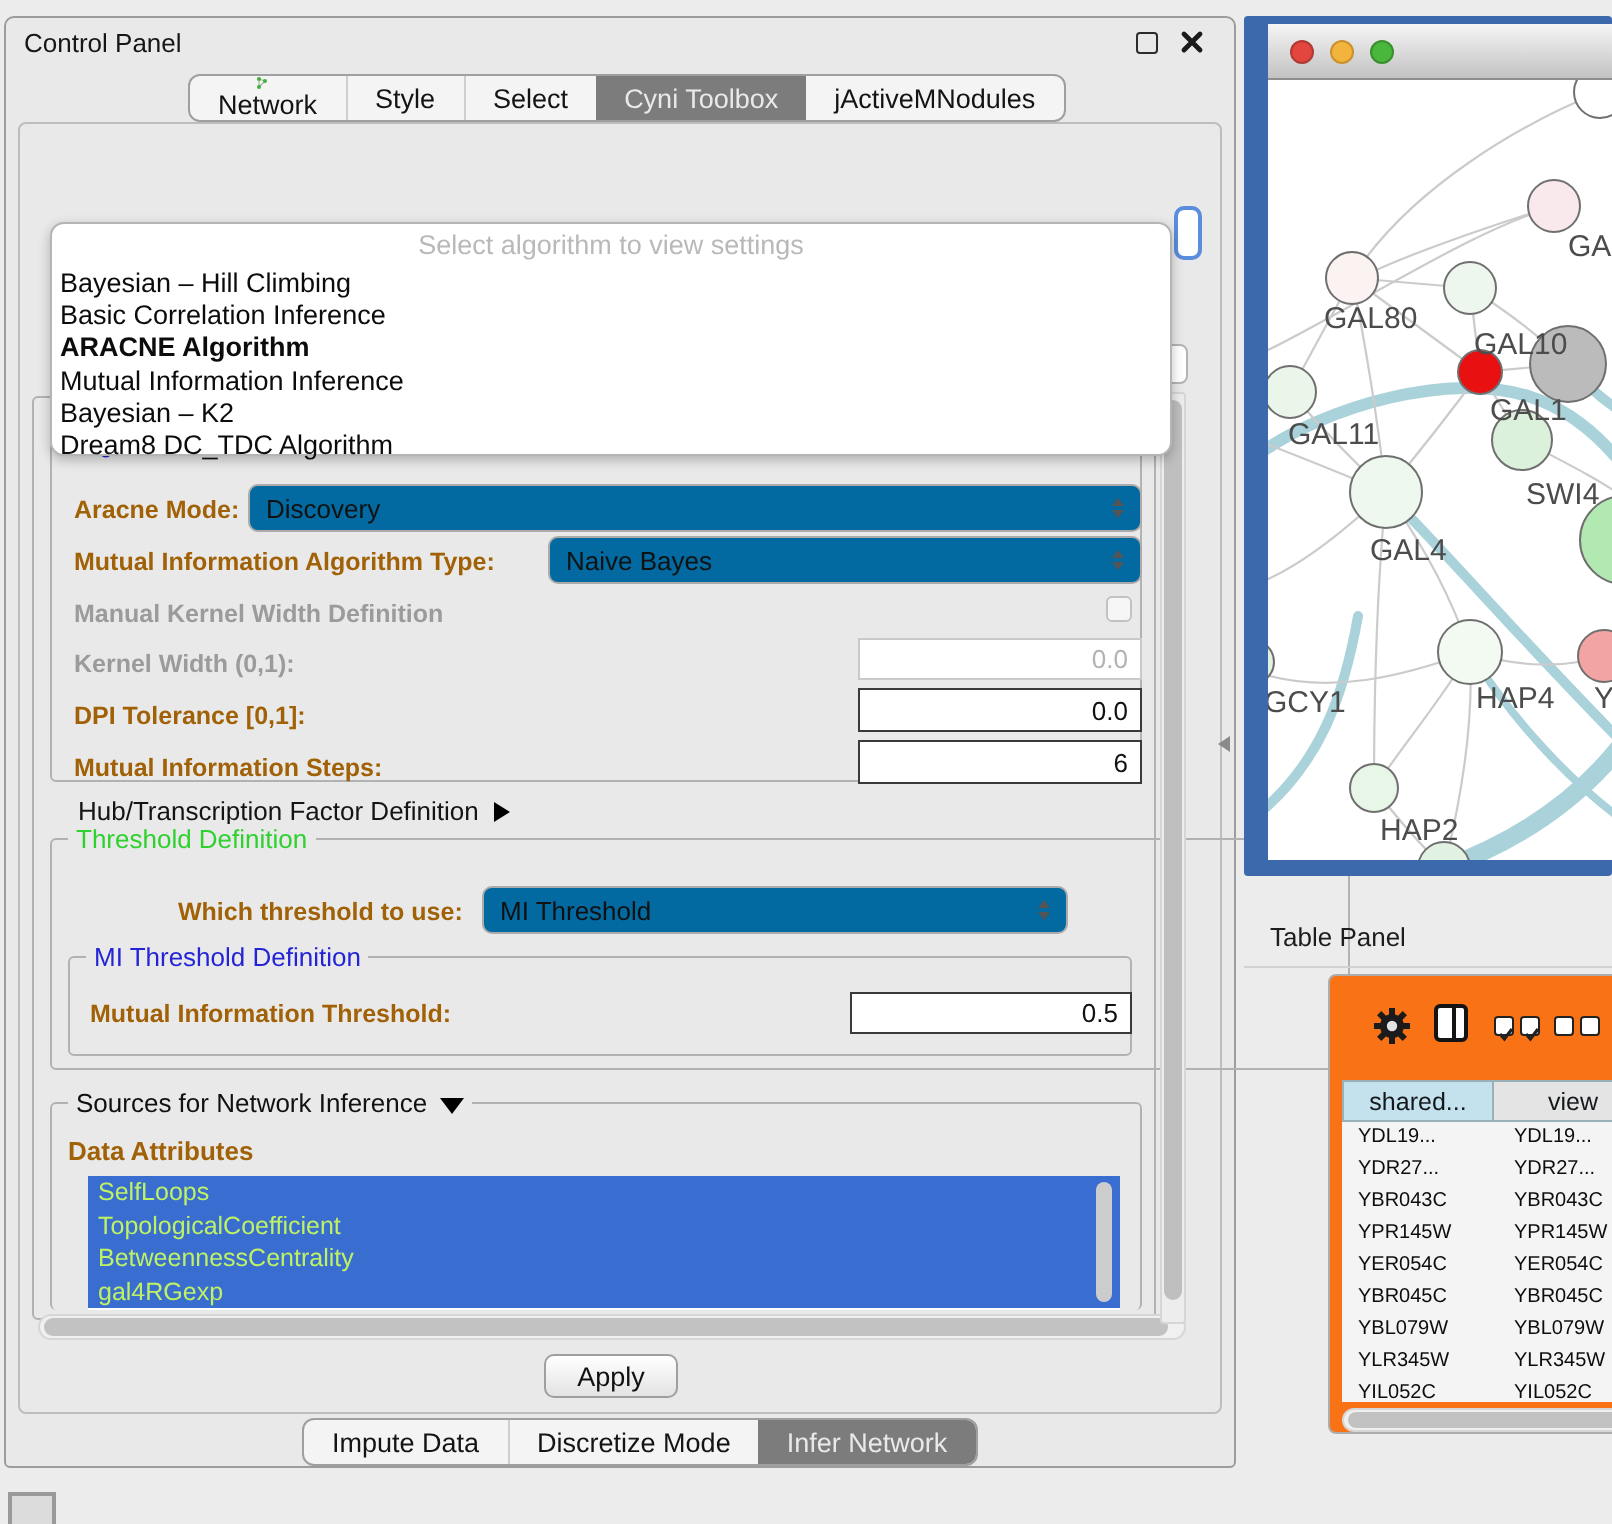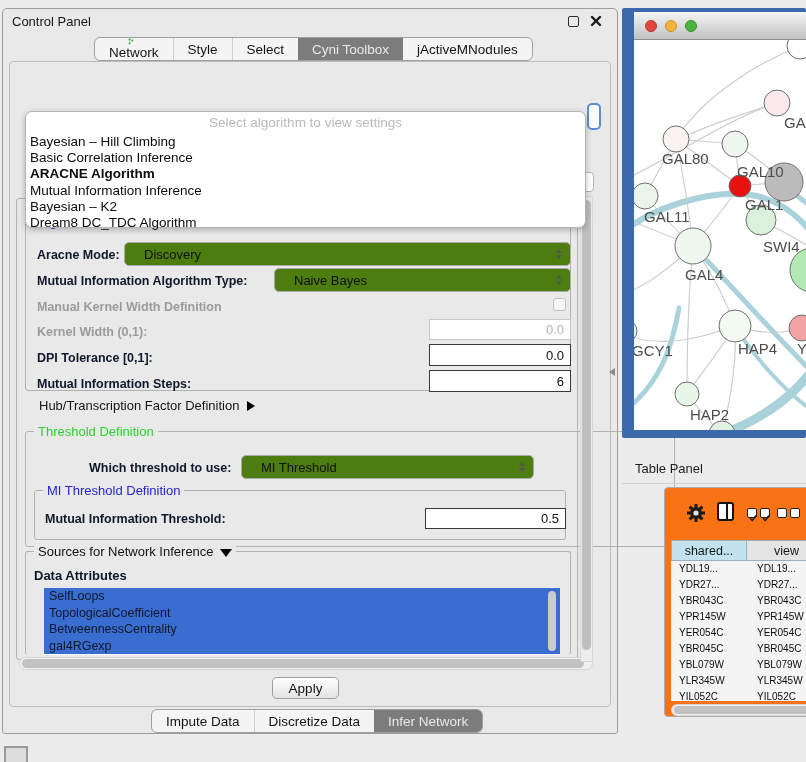--- a/index.html
+++ b/index.html
@@ -38,25 +38,25 @@
     background:#fff; border:1px solid #b4b4b4; border-radius:4px; overflow:hidden; z-index:5;
     font-size:13px; color:#bdbdbd; line-height:14px; padding-left:10px; }
   .bg-combo-focus { position:absolute; left:577px; top:41px; width:14px; height:27px;
     background:#fff; border:2px solid #5b8ddd; border-radius:5px; z-index:4; }
 
   
   .group { position:absolute; border:1px solid #b2b2b2; border-radius:3px; }
   .gtitle { position:absolute; top:-8px; left:8px; background:#e9e9e9; padding:0 4px;
     font-size:13px; line-height:15px; white-space:nowrap; }
   .t-blue { color:#2424d6; } .t-green { color:#2ed12e; }
-  .lbl { position:absolute; font-size:12.5px; font-weight:bold; color:#0f172a; white-space:nowrap; }
+  .lbl { position:absolute; font-size:12.5px; font-weight:bold; color:#a16207; white-space:nowrap; }
   .lbl.dis { color:#9b9b9b; }
 
-  .combo { position:absolute; background:#4d7c0f; border:1px solid #ababab; border-radius:5px;
-    font-size:13px; display:flex; align-items:center; padding-left:19px; color:#111; }
+  .combo { position:absolute; background:#0369a1; border:1px solid #ababab; border-radius:5px;
+    font-size:13px; display:flex; align-items:center; padding-left:8px; color:#111; }
   .spin { position:absolute; right:8px; top:50%; transform:translateY(-50%);
     display:flex; flex-direction:column; gap:2px; }
   .spin i { display:block; width:0; height:0; border-left:3.5px solid transparent;
     border-right:3.5px solid transparent; }
   .spin .up { border-bottom:4px solid #555; }
   .spin .dn { border-top:4px solid #555; }
 
   .field { position:absolute; background:#fff; border:1px solid #8f8f8f; font-size:13px;
     display:flex; align-items:center; justify-content:flex-end; padding:0 6px; }
   .field.dark { border:1.5px solid #3a3a3a; }
@@ -64,21 +64,21 @@
   .checkbox { position:absolute; width:13px; height:13px; border:1px solid #c2c2c2;
     border-radius:3px; background:#f6f6f6; }
 
   .expander { position:absolute; font-size:13px; color:#141414; display:flex; align-items:center; gap:8px; }
   .tri-right { width:0; height:0; border-top:5.5px solid transparent; border-bottom:5.5px solid transparent;
     border-left:8px solid #000; display:inline-block; }
   .tri-down { width:0; height:0; border-left:6px solid transparent; border-right:6px solid transparent;
     border-top:8px solid #000; display:inline-block; margin-left:6px; vertical-align:middle; }
 
   .attr-list { position:absolute; background:#fff; overflow:hidden; }
-  .attr-item { height:16.6px; background:#3a6dd0; color:#0f172a; font-size:12.5px;
+  .attr-item { height:16.6px; background:#3a6dd0; color:#bef264; font-size:12.5px;
     line-height:16.6px; padding-left:5px; white-space:nowrap; }
   .list-vscroll { position:absolute; right:4px; top:3px; width:8px; height:60px;
     background:#cccccc; border-radius:4px; }
 
   .vscroll-track { position:absolute; background:#ededed; border:1px solid #d6d6d6; border-radius:2px; }
   .vscroll-thumb { position:absolute; left:1px; right:1px; background:#bfbfbf; border-radius:6px; }
   .hscroll-track { position:absolute; background:#f0f0f0; border:1px solid #d6d6d6; border-radius:7px; }
   .hscroll-thumb { position:absolute; top:1px; bottom:1px; background:#c2c2c2; border-radius:6px; }
 
   .btn { position:absolute; background:linear-gradient(#ffffff,#e3e3e3);
@@ -222,21 +222,21 @@
         <div class="field dark" style="left:403px; top:148px; width:142px; height:22px;">
           <span>6</span>
         </div>
       </div>
 
       <div class="expander" style="left:22px; top:199px;">
         <span>Hub/Transcription Factor Definition</span>
         <span class="tri-right"></span>
       </div>
 
-      <div class="group" style="left:8px; top:232px; width:650px; height:116px;">
+      <div class="group" style="left:8px; top:220px; width:650px; height:116px;">
         <div class="gtitle t-green">Threshold Definition</div>
 
         <div class="lbl" style="left:63px; top:29px;">Which threshold to use:</div>
         <div class="combo" style="left:215px; top:23px; width:293px; height:24px;">
           <span>MI Threshold</span>
           <span class="spin">
               <i class="up"></i>
               <i class="dn"></i>
             </span>
         </div>
@@ -276,21 +276,21 @@
     <div class="btn" style="left:262px; top:615px; width:67px; height:22px;">
       <span>Apply</span>
     </div>
   </div>
 
   <div class="tabbar" style="left:148px; top:700px;">
     <div class="tab">
         <span>Impute Data</span>
       </div>
     <div class="tab">
-        <span>Discretize Data</span>
+        <span>Discretize Mode</span>
       </div>
     <div class="tab sel">
         <span>Infer Network</span>
       </div>
   </div>
 </div>
 
 <div class="collapse-arrow"></div>
 
 <div id="network-window">

